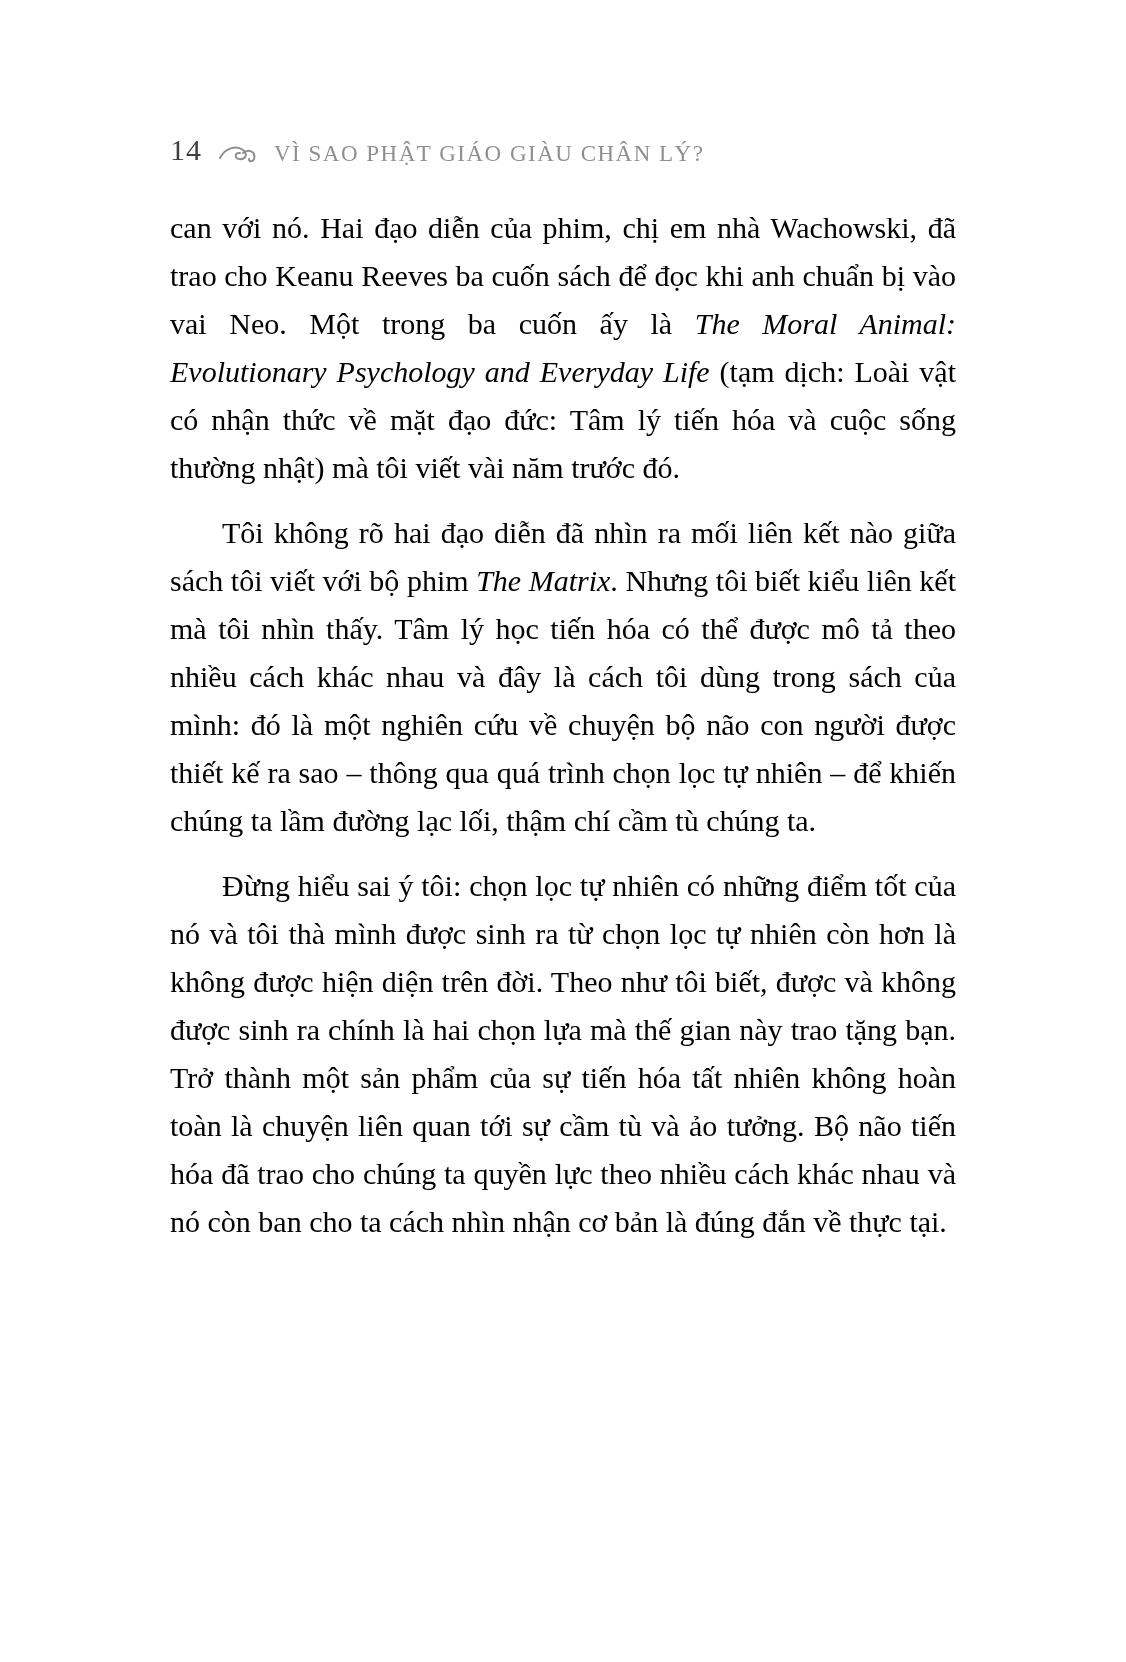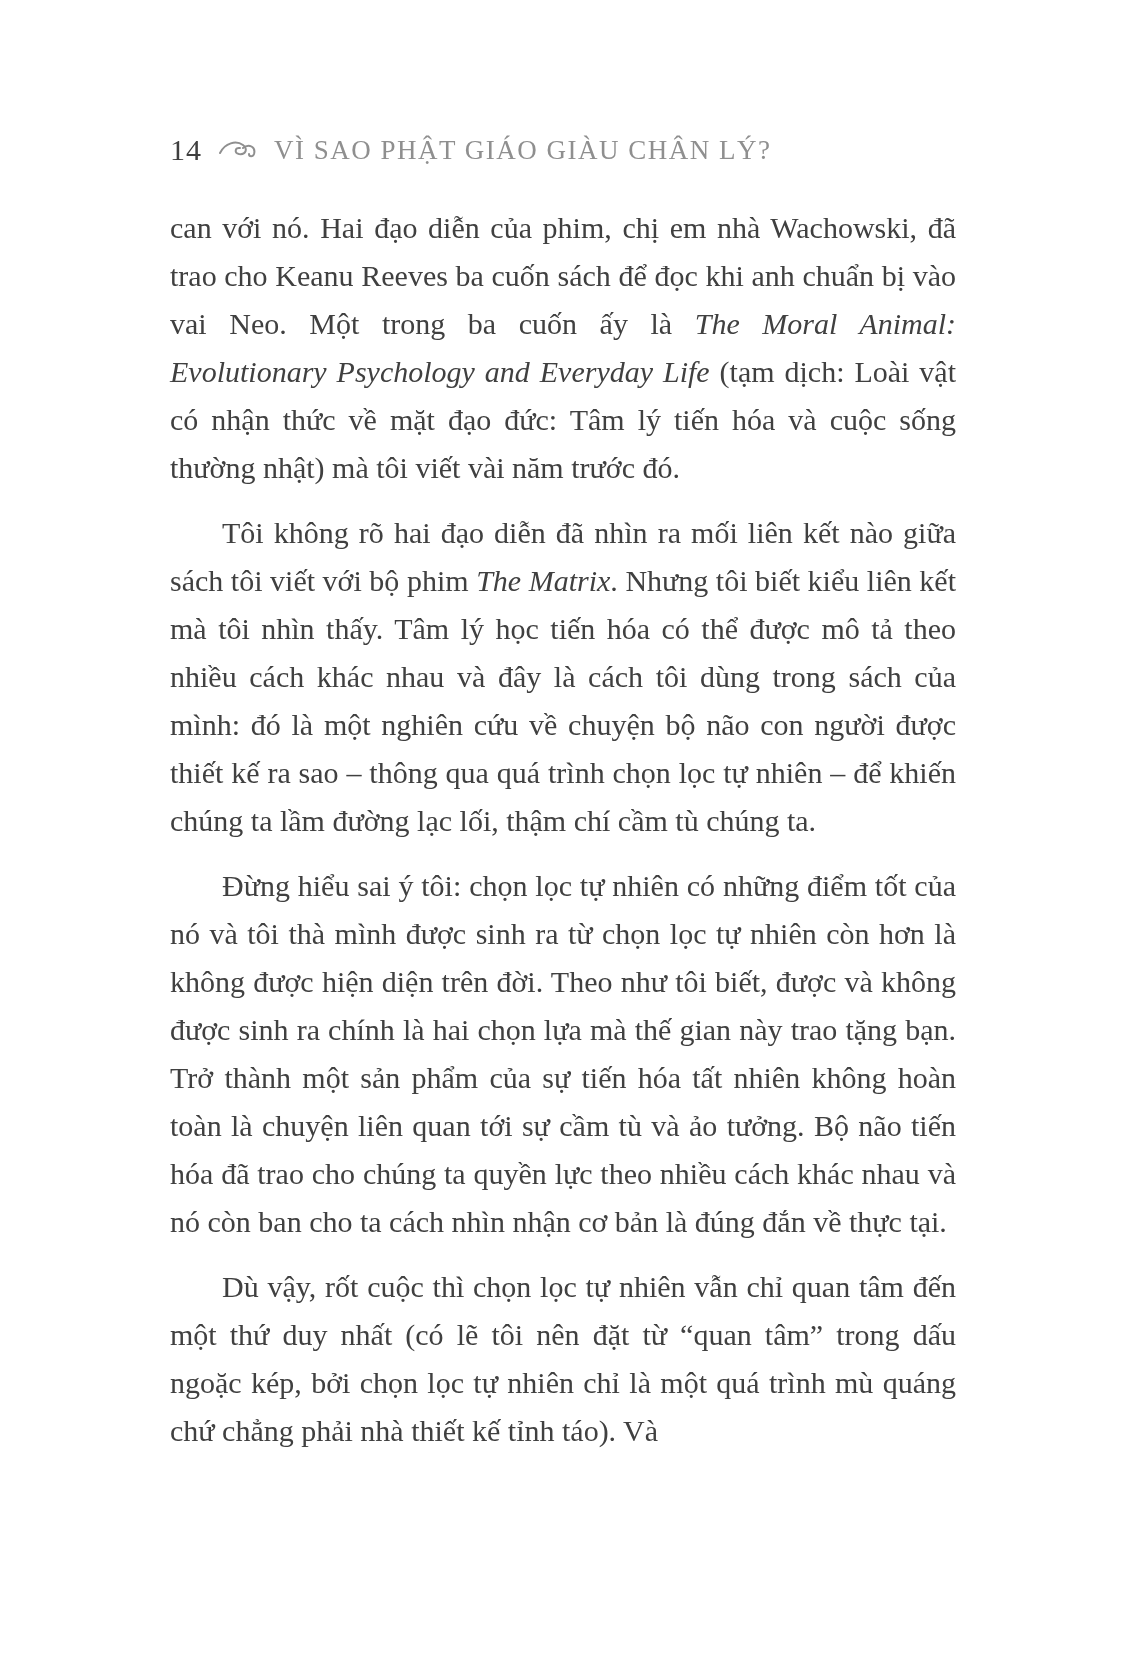--- a/index.html
+++ b/index.html
@@ -14,45 +14,45 @@
     background: #ffffff;
     overflow: hidden;
     font-family: "Liberation Serif", "DejaVu Serif", serif;
   }
   .running-header {
     position: absolute;
     top: 133px;
     left: 170px;
     right: 170px;
     display: flex;
-    align-items: center;
+    align-items: flex-end;
     gap: 16px;
   }
   .page-number {
     font-size: 30px;
     color: #3f3f3f;
     letter-spacing: 1px;
   }
   .header-ornament {
     display: inline-flex;
     align-items: center;
     flex: 0 0 auto;
   }
   .header-title {
-    font-size: 27px;
+    font-size: 23px;
     color: #8f8f8f;
     letter-spacing: 1.5px;
     white-space: nowrap;
   }
   .page-body {
     position: absolute;
     top: 204px;
     left: 170px;
     width: 786px;
-    color: #404040;
+    color: #000000;
     font-size: 30px;
     line-height: 48px;
     text-align: justify;
   }
   .page-body p {
     margin: 0 0 17px 0;
   }
   .page-body p.indent {
     text-indent: 52px;
     margin-top: 12px;
@@ -74,16 +74,15 @@
         <path d="M25 10 C31 5, 38 9, 36 16 C35 19, 31 19, 31 16" fill="none" stroke="#8f8f8f" stroke-width="2" stroke-linecap="round"></path>
       </svg>
     </span>
     <span class="header-title">VÌ SAO PHẬT GIÁO GIÀU CHÂN LÝ?</span>
   </div>
 
   <div class="page-body">
       <p class=""><span>can với nó. Hai đạo diễn của phim, chị em nhà Wachowski, đã trao cho Keanu Reeves ba cuốn sách để đọc khi anh chuẩn bị vào vai Neo. Một trong ba cuốn ấy là </span><em>The Moral Animal: Evolutionary Psychology and Everyday Life</em><span> (tạm dịch: Loài vật có nhận thức về mặt đạo đức: Tâm lý tiến hóa và cuộc sống thường nhật) mà tôi viết vài năm trước đó.</span></p>
       <p class="indent"><span>Tôi không rõ hai đạo diễn đã nhìn ra mối liên kết nào giữa sách tôi viết với bộ phim </span><em>The Matrix</em><span>. Nhưng tôi biết kiểu liên kết mà tôi nhìn thấy. Tâm lý học tiến hóa có thể được mô tả theo nhiều cách khác nhau và đây là cách tôi dùng trong sách của mình: đó là một nghiên cứu về chuyện bộ não con người được thiết kế ra sao – thông qua quá trình chọn lọc tự nhiên – để khiến chúng ta lầm đường lạc lối, thậm chí cầm tù chúng ta.</span></p>
       <p class="indent"><span>Đừng hiểu sai ý tôi: chọn lọc tự nhiên có những điểm tốt của nó và tôi thà mình được sinh ra từ chọn lọc tự nhiên còn hơn là không được hiện diện trên đời. Theo như tôi biết, được và không được sinh ra chính là hai chọn lựa mà thế gian này trao tặng bạn. Trở thành một sản phẩm của sự tiến hóa tất nhiên không hoàn toàn là chuyện liên quan tới sự cầm tù và ảo tưởng. Bộ não tiến hóa đã trao cho chúng ta quyền lực theo nhiều cách khác nhau và nó còn ban cho ta cách nhìn nhận cơ bản là đúng đắn về thực tại.</span></p>
-      <p class="indent"><span>Dù vậy, rốt cuộc thì chọn lọc tự nhiên vẫn chỉ quan tâm đến một thứ duy nhất (có lẽ tôi nên đặt từ “quan tâm” trong dấu ngoặc kép, bởi chọn lọc tự nhiên chỉ là một quá trình mù quáng chứ chẳng phải nhà thiết kế tỉnh táo). Và</span></p>
     </div>
 
 </div>
 
 </body></html>

